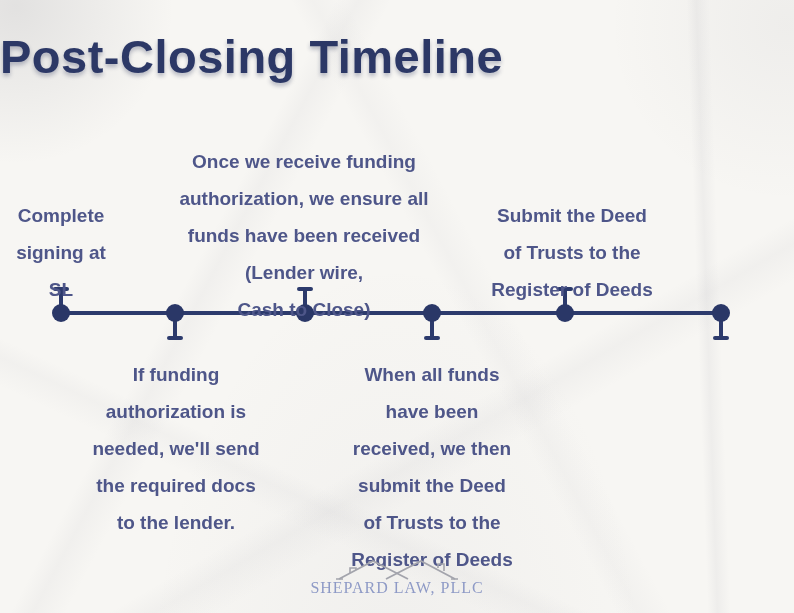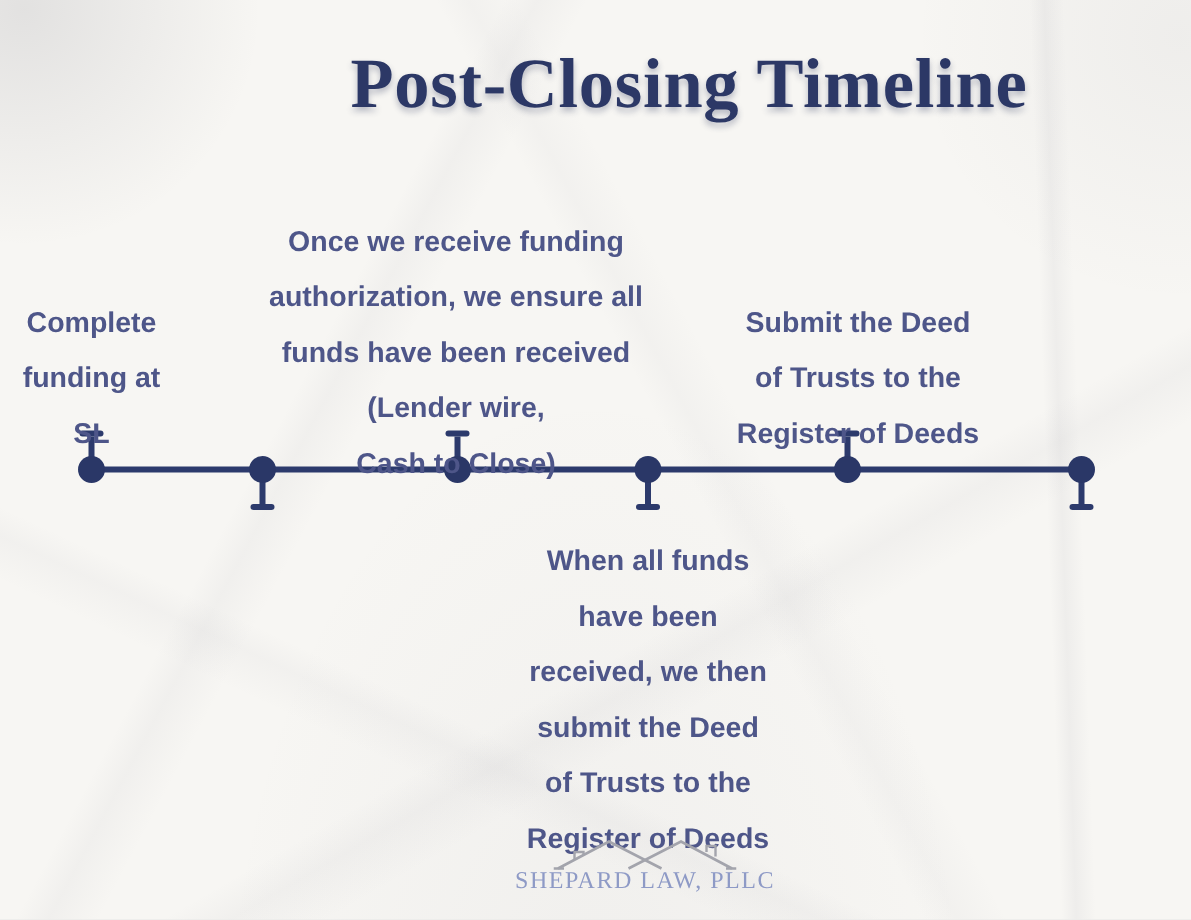--- a/index.html
+++ b/index.html
@@ -12,22 +12,22 @@
       linear-gradient(118deg, transparent 30%, rgba(120,120,135,0.05) 32%, transparent 35%),
       linear-gradient(62deg, transparent 55%, rgba(120,120,135,0.04) 57%, transparent 60%),
       linear-gradient(150deg, transparent 63%, rgba(120,120,135,0.05) 65.5%, transparent 69%),
       linear-gradient(88deg, transparent 86.8%, rgba(120,120,135,0.07) 88%, transparent 89.6%),
       linear-gradient(205deg, transparent 72%, rgba(120,120,135,0.045) 74%, transparent 77%),
       radial-gradient(ellipse at 50% 116%, rgba(120,120,135,0.06), transparent 45%);
     font-family:"Liberation Sans", sans-serif;
   }
   .title {
     position:absolute; top:29px; left:0; width:685px; margin:0;
-    text-align:right;
-    font-family:Liberation Serif, serif;
+    text-align:left;
+    font-family:Liberation Sans, sans-serif;
     font-weight:700; font-size:47px; letter-spacing:0.5px;
     color:#2c3866;
     text-shadow:0 3px 4px rgba(30,40,80,0.30);
   }
   .tl-line {
     position:absolute; left:61px; top:311px; width:660px; height:4px;
     background:#2c3a6c; border-radius:2px;
   }
   .dot  { position:absolute; top:304px; width:18px; height:18px; border-radius:50%; background:#2a3767; }
   .stem { position:absolute; width:4px; background:#2c3a6c; }
@@ -49,21 +49,21 @@
     font-weight:700; font-size:19px; line-height:37px;
     color:#4e5689;
   }
   .e1 { left:0px;   width:122px; top:197px; }
   .e2 { left:76px;  width:200px; top:356px; }
   .e3 { left:166px; width:276px; top:143px; }
   .e4 { left:332px; width:200px; top:356px; }
   .e5 { left:462px; width:220px; top:197px; }
   .e6 { left:592px; width:200px; top:356px; }
 
-  .logo { position:absolute; left:307px; top:556px; width:180px; text-align:center;margin-left:33px; }
+  .logo { position:absolute; left:307px; top:556px; width:180px; text-align:center; }
   .roofs { display:block; margin:0 auto -3px auto; }
   .logo-text {
     font-family:"Liberation Serif", serif;
     font-size:16px; letter-spacing:1px;
     color:#8e9ac6;
   }
 </style>
 </head>
 <body>
 
@@ -91,22 +91,27 @@
 
   <div class="stem up s5"></div>
   <div class="cap  up c5"></div>
   <div class="dot d5"></div>
 
   <div class="stem down s6"></div>
   <div class="cap  down c6"></div>
   <div class="dot d6"></div>
 
   <div class="event e1">Complete
-funding at
+signing at
 SL</div>
+  <div class="event e2">If funding
+authorization is
+needed, we'll send
+the required docs
+to the lender.</div>
   <div class="event e3">Once we receive funding
 authorization, we ensure all
 funds have been received
 (Lender wire,
 Cash to Close)</div>
   <div class="event e4">When all funds
 have been
 received, we then
 submit the Deed
 of Trusts to the

